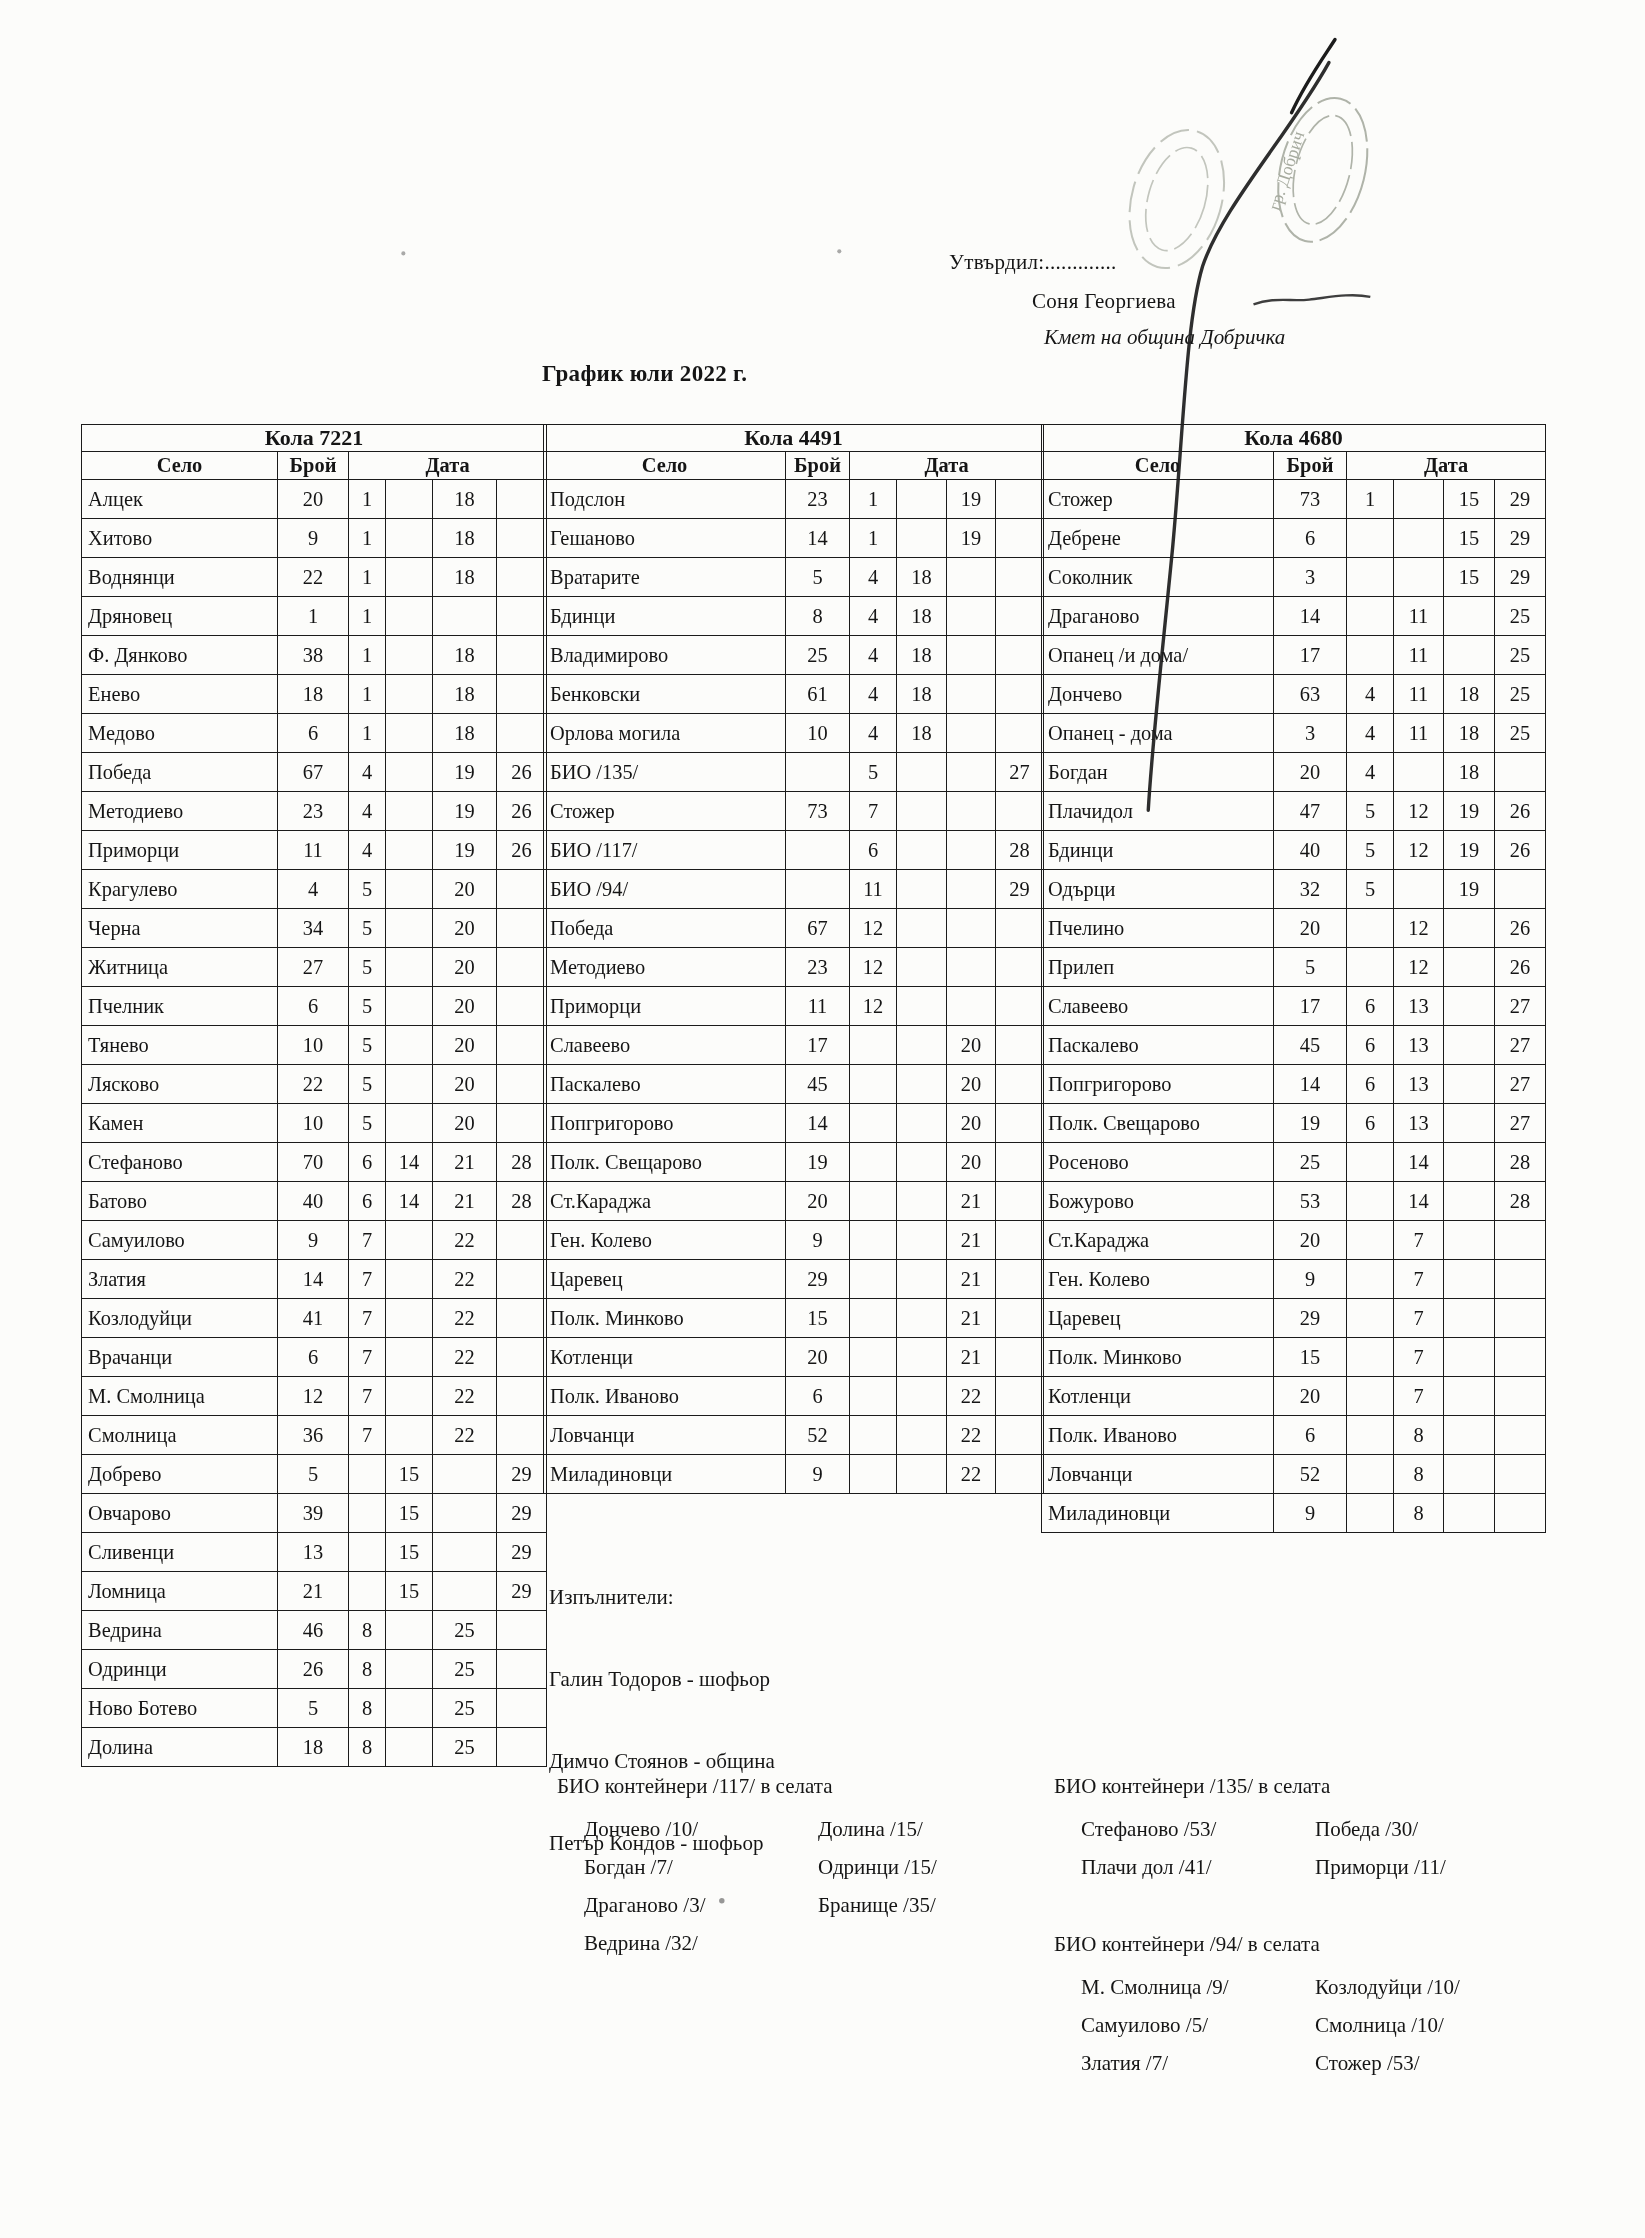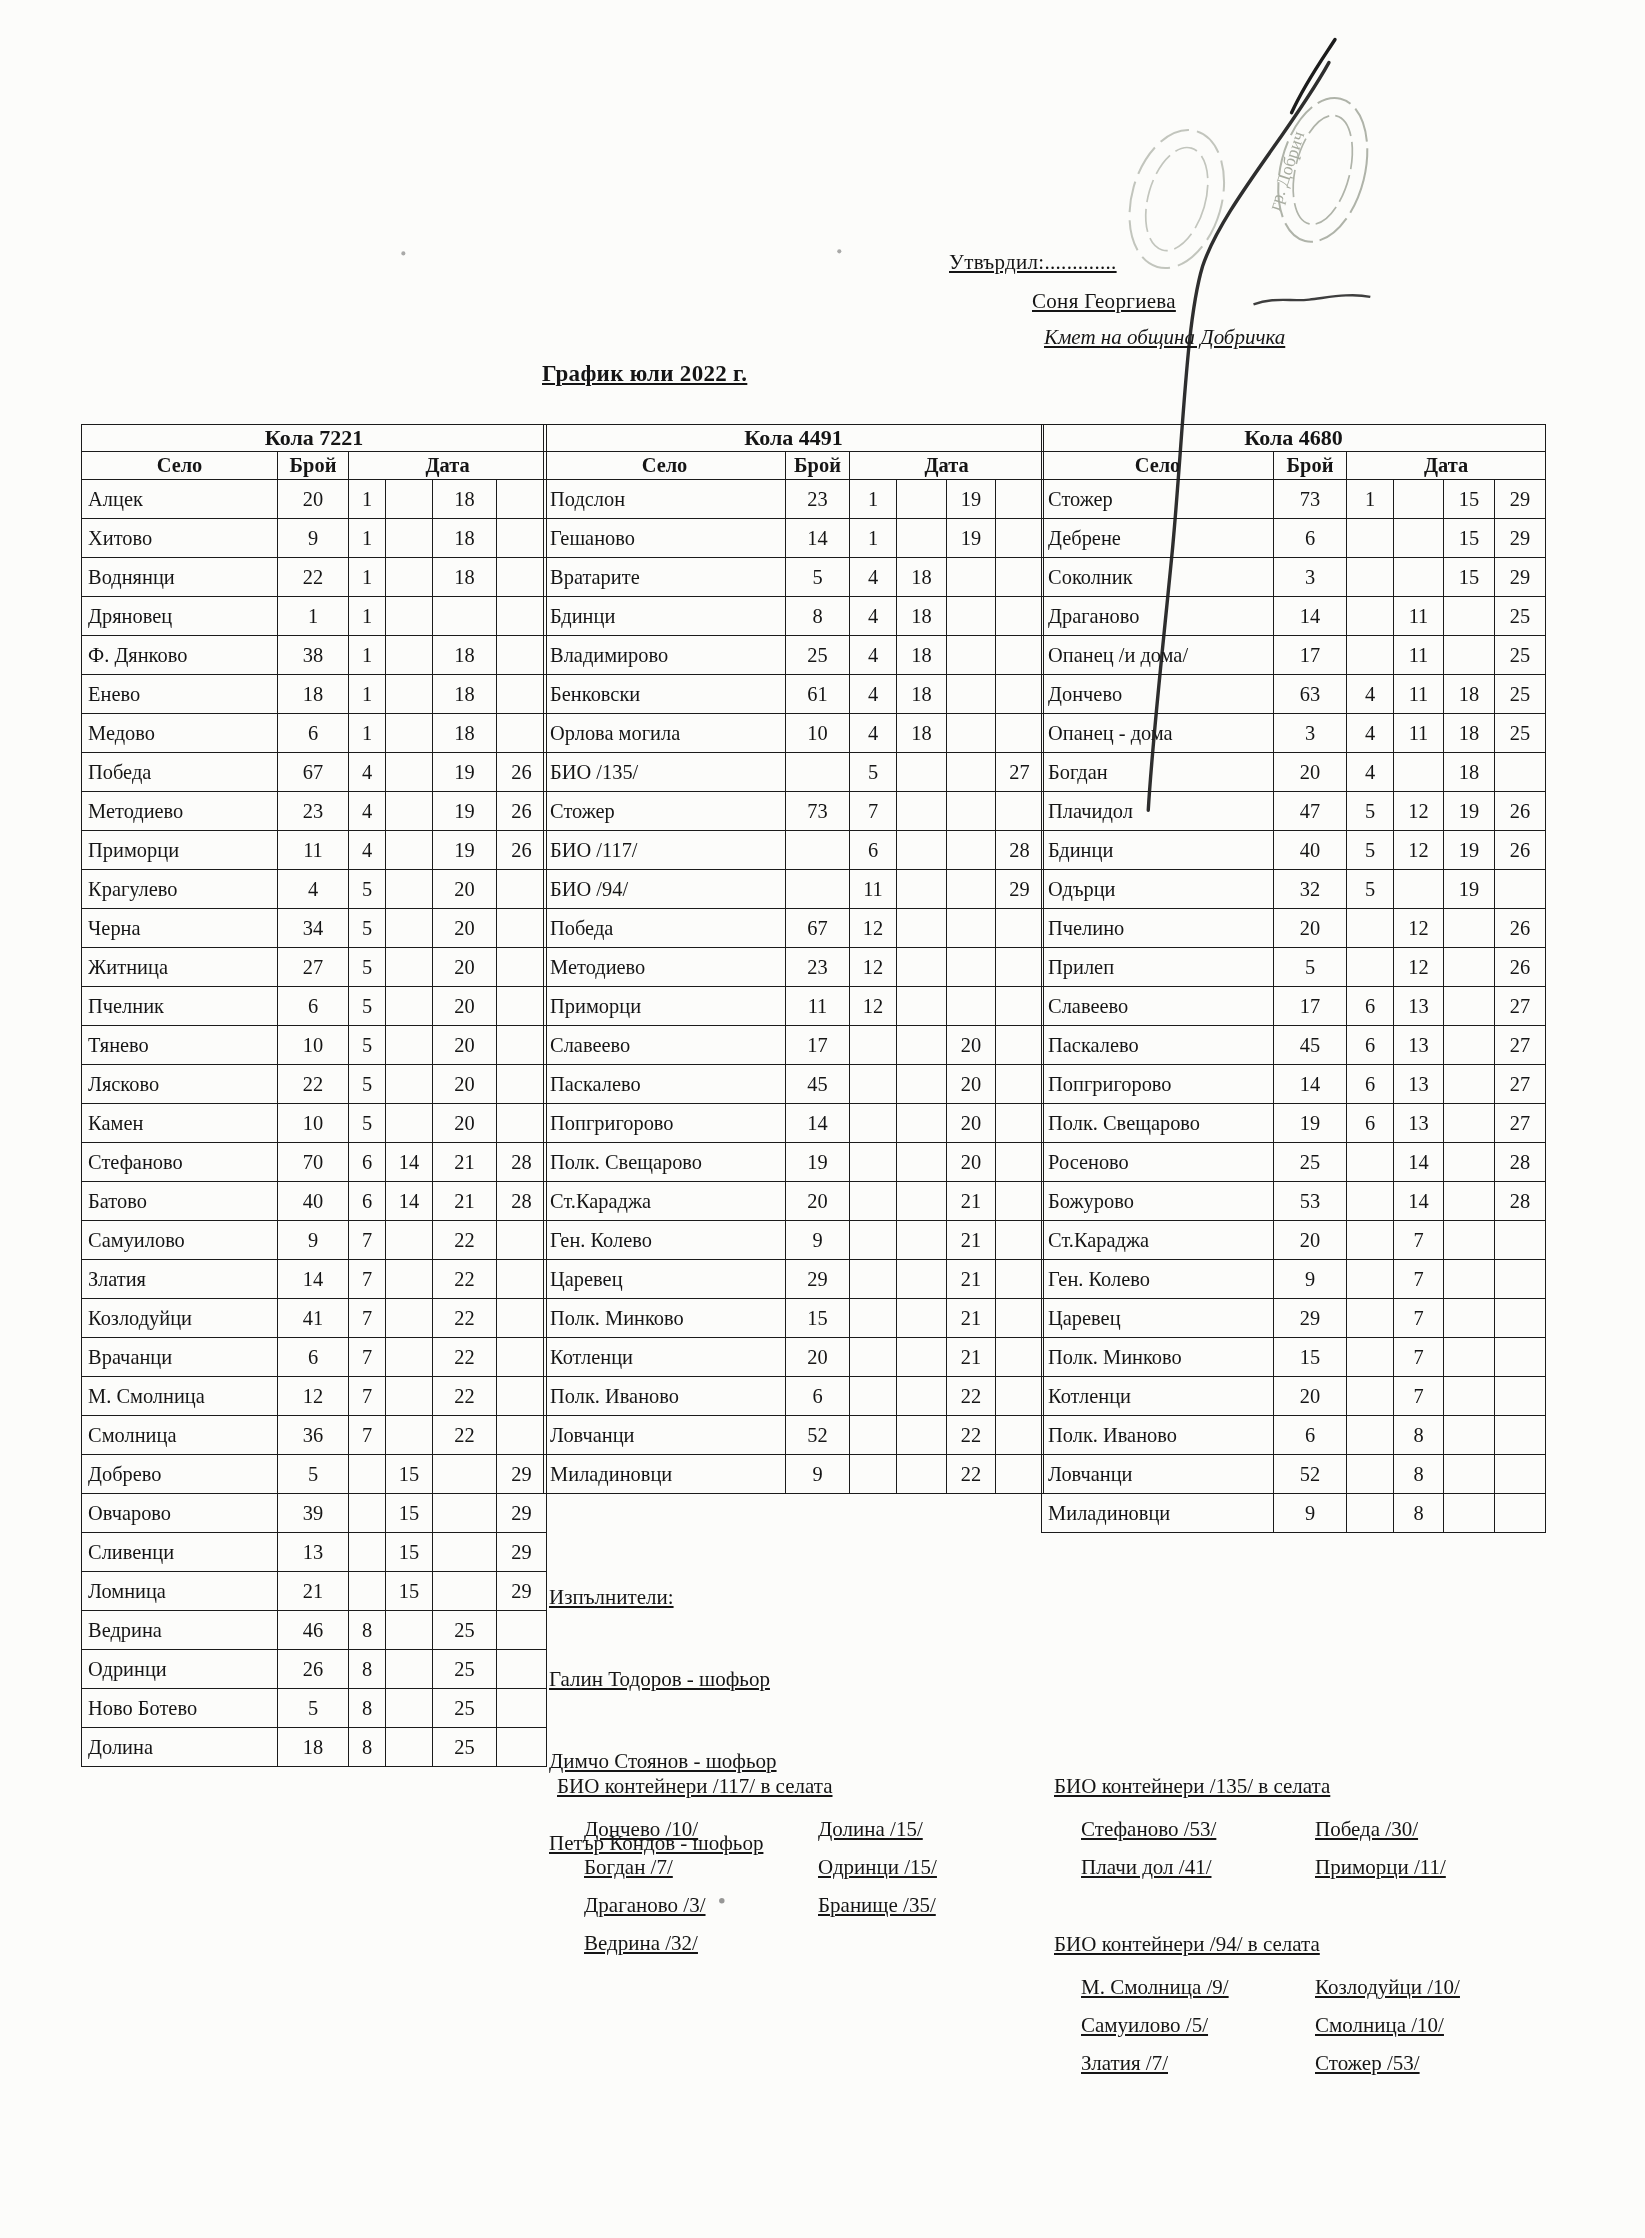--- a/index.html
+++ b/index.html
@@ -2,21 +2,21 @@
 <html style="font-size:11px"><head>
 <meta charset="utf-8">
 <style>
   * { margin:0; padding:0; box-sizing:border-box; }
   html,body { background:#9a9a9a; }
   .page {
     position:relative; width:1646px; height:2239px; margin:0 auto;
     background:#fcfcfa; overflow:hidden;
     font-family:"Liberation Serif","DejaVu Serif",serif; color:#151515;
   }
-  .abs { position:absolute;text-decoration:underline; }
+  .abs { position:absolute; }
   .approve-label, .approve-name { font-size:21px; letter-spacing:0.3px; }
   .approve-title { font-size:21px; font-style:italic; }
   .doc-title { font-size:23px; font-weight:bold; letter-spacing:0.3px; }
 
   table.sched { position:absolute; border-collapse:collapse; table-layout:fixed; background:transparent; }
   .sched th, .sched td { border:1.4px solid #1b1b1b; overflow:hidden; white-space:nowrap; font-weight:normal; }
   .sched thead tr.car-row th { height:26px; font-size:22px; font-weight:bold; text-align:center; }
   .sched thead tr.cols-row th { height:28px; font-size:20.4px; font-weight:bold; text-align:center; }
   .sched tbody tr { height:39px; }
   .sched td.village { font-size:20.4px; text-align:left; padding-left:6.1px; }
@@ -795,21 +795,21 @@
           <td class="num"></td>
           <td class="num"></td>
         </tr>
       </tbody>
     </table>
 
   <div class="abs bottom-text" style="left:549px;top:1585px">
     <div class="exec-head">Изпълнители:</div>
     <div class="exec-list">
         <div class="list-line">Галин Тодоров - шофьор</div>
-        <div class="list-line">Димчо Стоянов - шофьор</div>
+        <div class="list-line">Димчо Стоянов - община</div>
         <div class="list-line">Петър Кондов - шофьор</div>
       </div>
   </div>
 
   <div class="abs" style="left:557px;top:1774px;width:475px">
     <div class="bio-head">БИО контейнери /117/ в селата</div>
     <div class="bio-cols">
       <div class="bio-col" style="width:234px">
           <div class="list-line">Дончево /10/</div>
           <div class="list-line">Богдан /7/</div>

